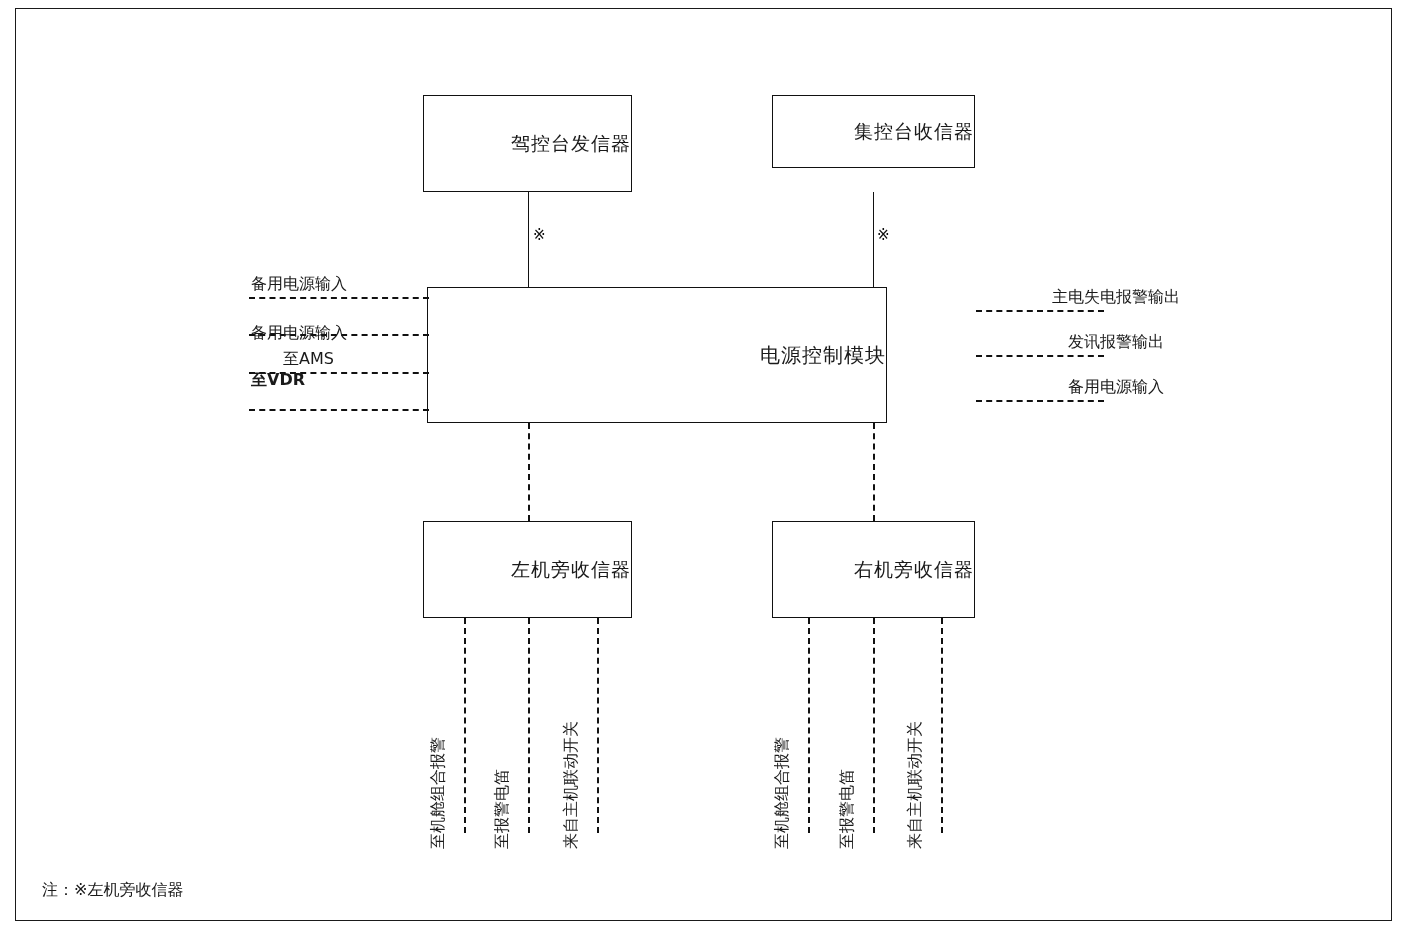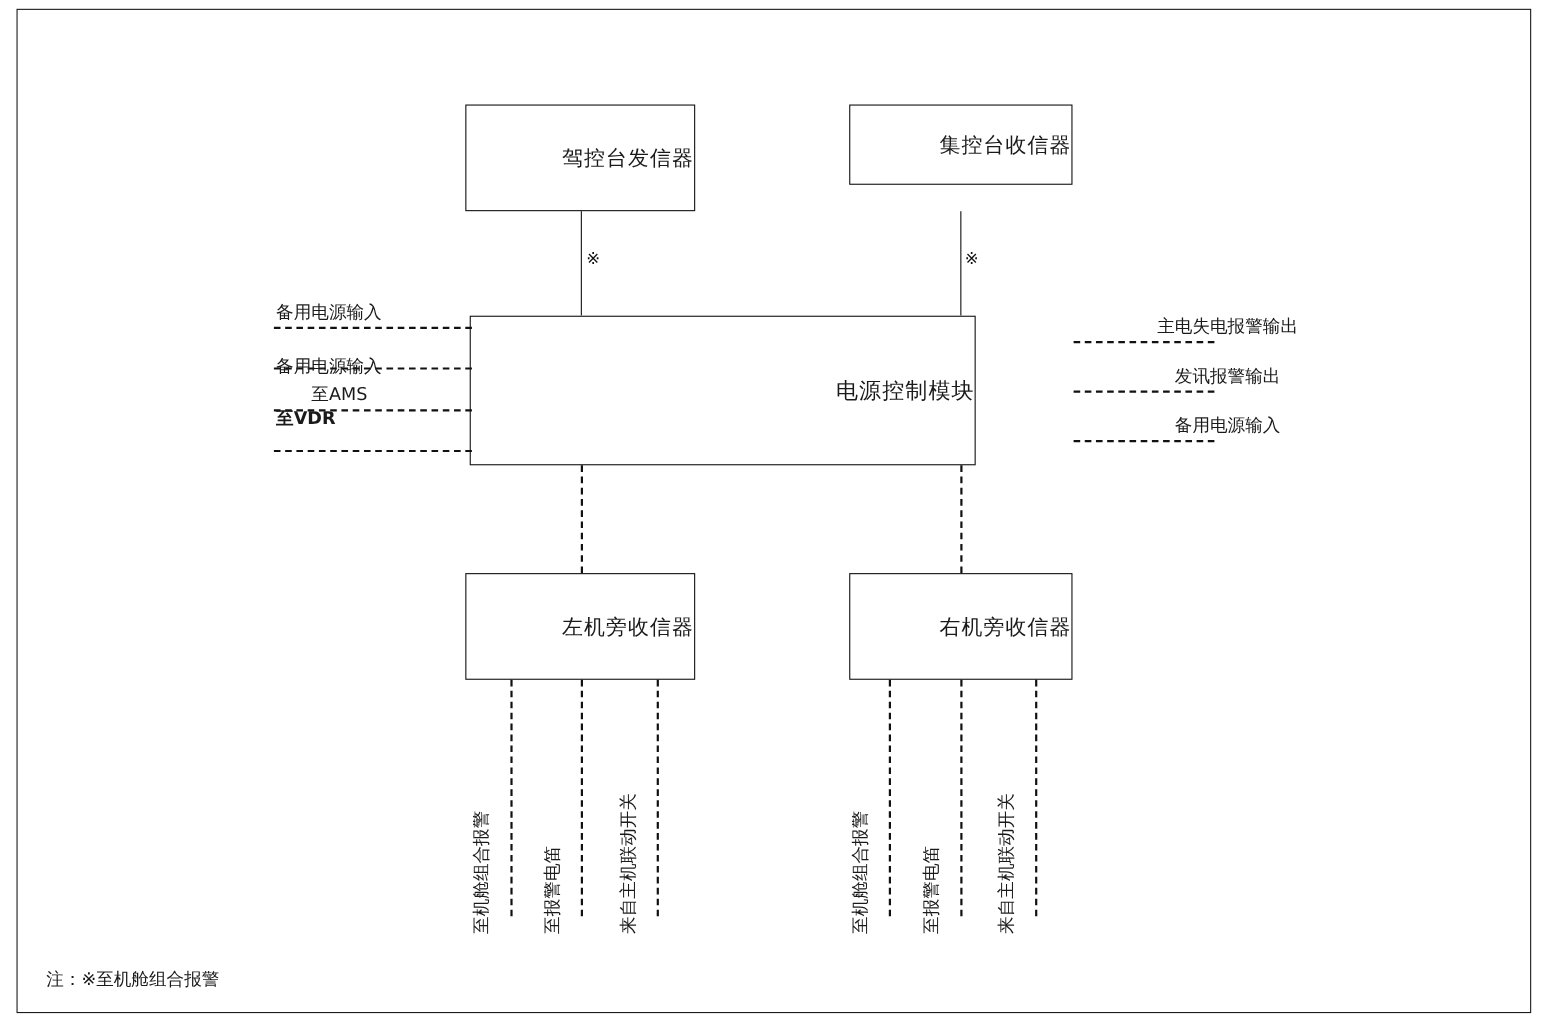--- a/index.html
+++ b/index.html
@@ -188,15 +188,15 @@
 
   <div class="stub-dashed" style="left:808px; top:618px; height:215px;"></div>
   <div class="vlabel" style="left:790px; top:833px;">至机舱组合报警</div>
 
   <div class="stub-dashed" style="left:873px; top:618px; height:215px;"></div>
   <div class="vlabel" style="left:855px; top:833px;">至报警电笛</div>
 
   <div class="stub-dashed" style="left:941px; top:618px; height:215px;"></div>
   <div class="vlabel" style="left:923px; top:833px;">来自主机联动开关</div>
 
-  <div id="footnote">注：※至机舱组合报警</div>
+  <div id="footnote">注：※左机旁收信器</div>
 
 </div>
 
 </body></html>

